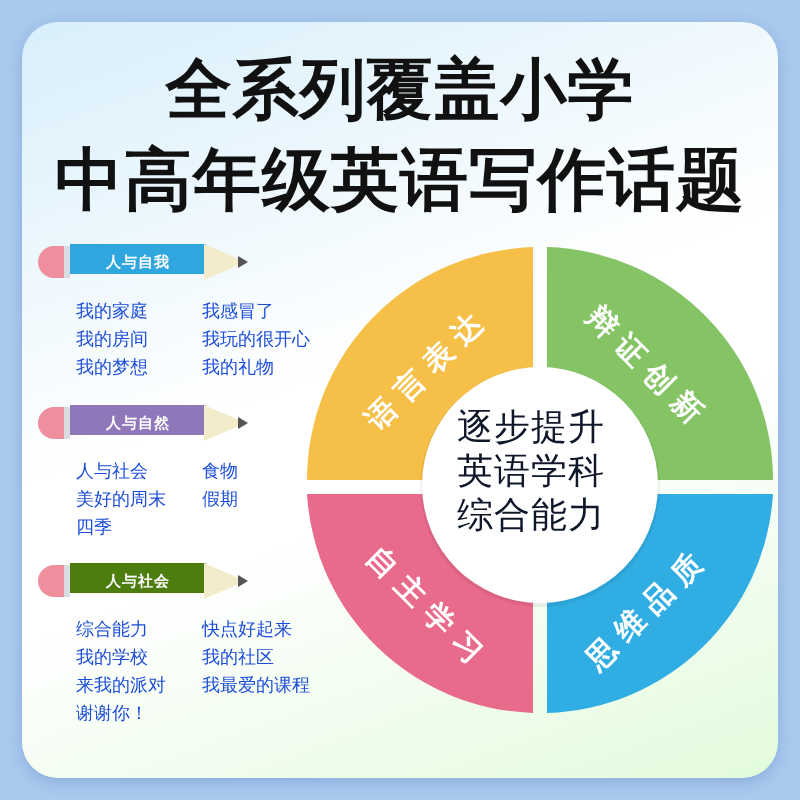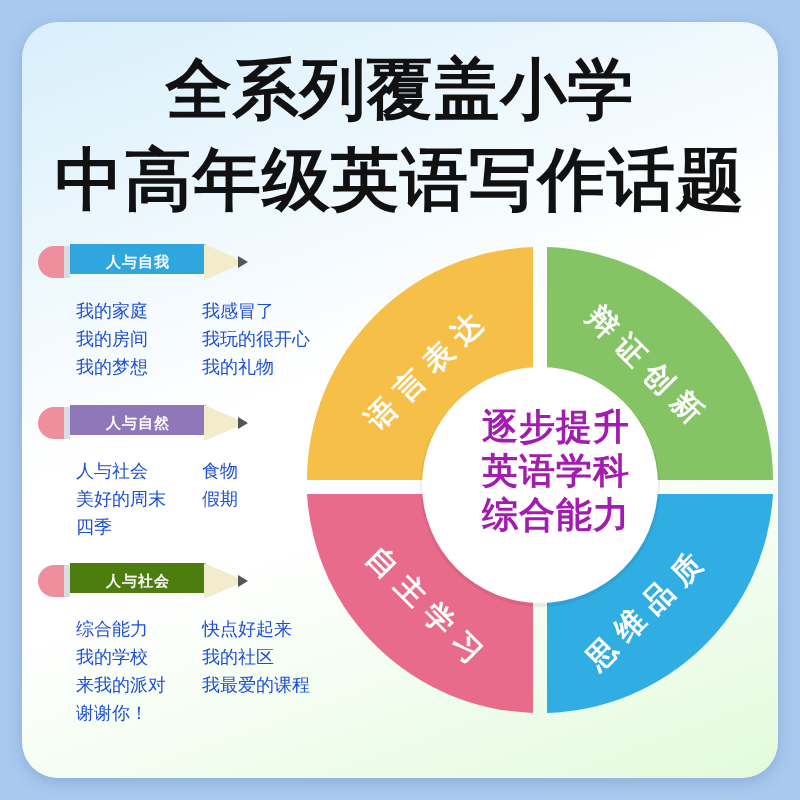--- a/index.html
+++ b/index.html
@@ -44,22 +44,22 @@
     border-left:10px solid #555;
   }
   .topics {
     position:absolute; left:76px; font-size:18px; line-height:28px; color:#1d4ed8;
     display:grid; grid-template-columns:126px 140px;
   }
   .topics span { white-space:nowrap; }
 
   .wheel { position:absolute; left:305px; top:245px; width:470px; height:470px; }
   .center-text {
-    position:absolute; left:436px; top:405px; width:240px; text-align:center;
-    font-size:36px; font-weight:bold; line-height:44px; color:#a21caf; letter-spacing:1px;
+    position:absolute; left:411px; top:405px; width:240px; text-align:center;
+    font-size:36px; font-weight:normal; line-height:44px; color:#0f172a; letter-spacing:1px;
   }
   .seg-label {
     position:absolute; color:#fff; font-size:30px; font-weight:bold; letter-spacing:10px;
     white-space:nowrap; transform-origin:center center;
   }
 </style>
 </head>
 <body>
 
 <div class="card"></div>

